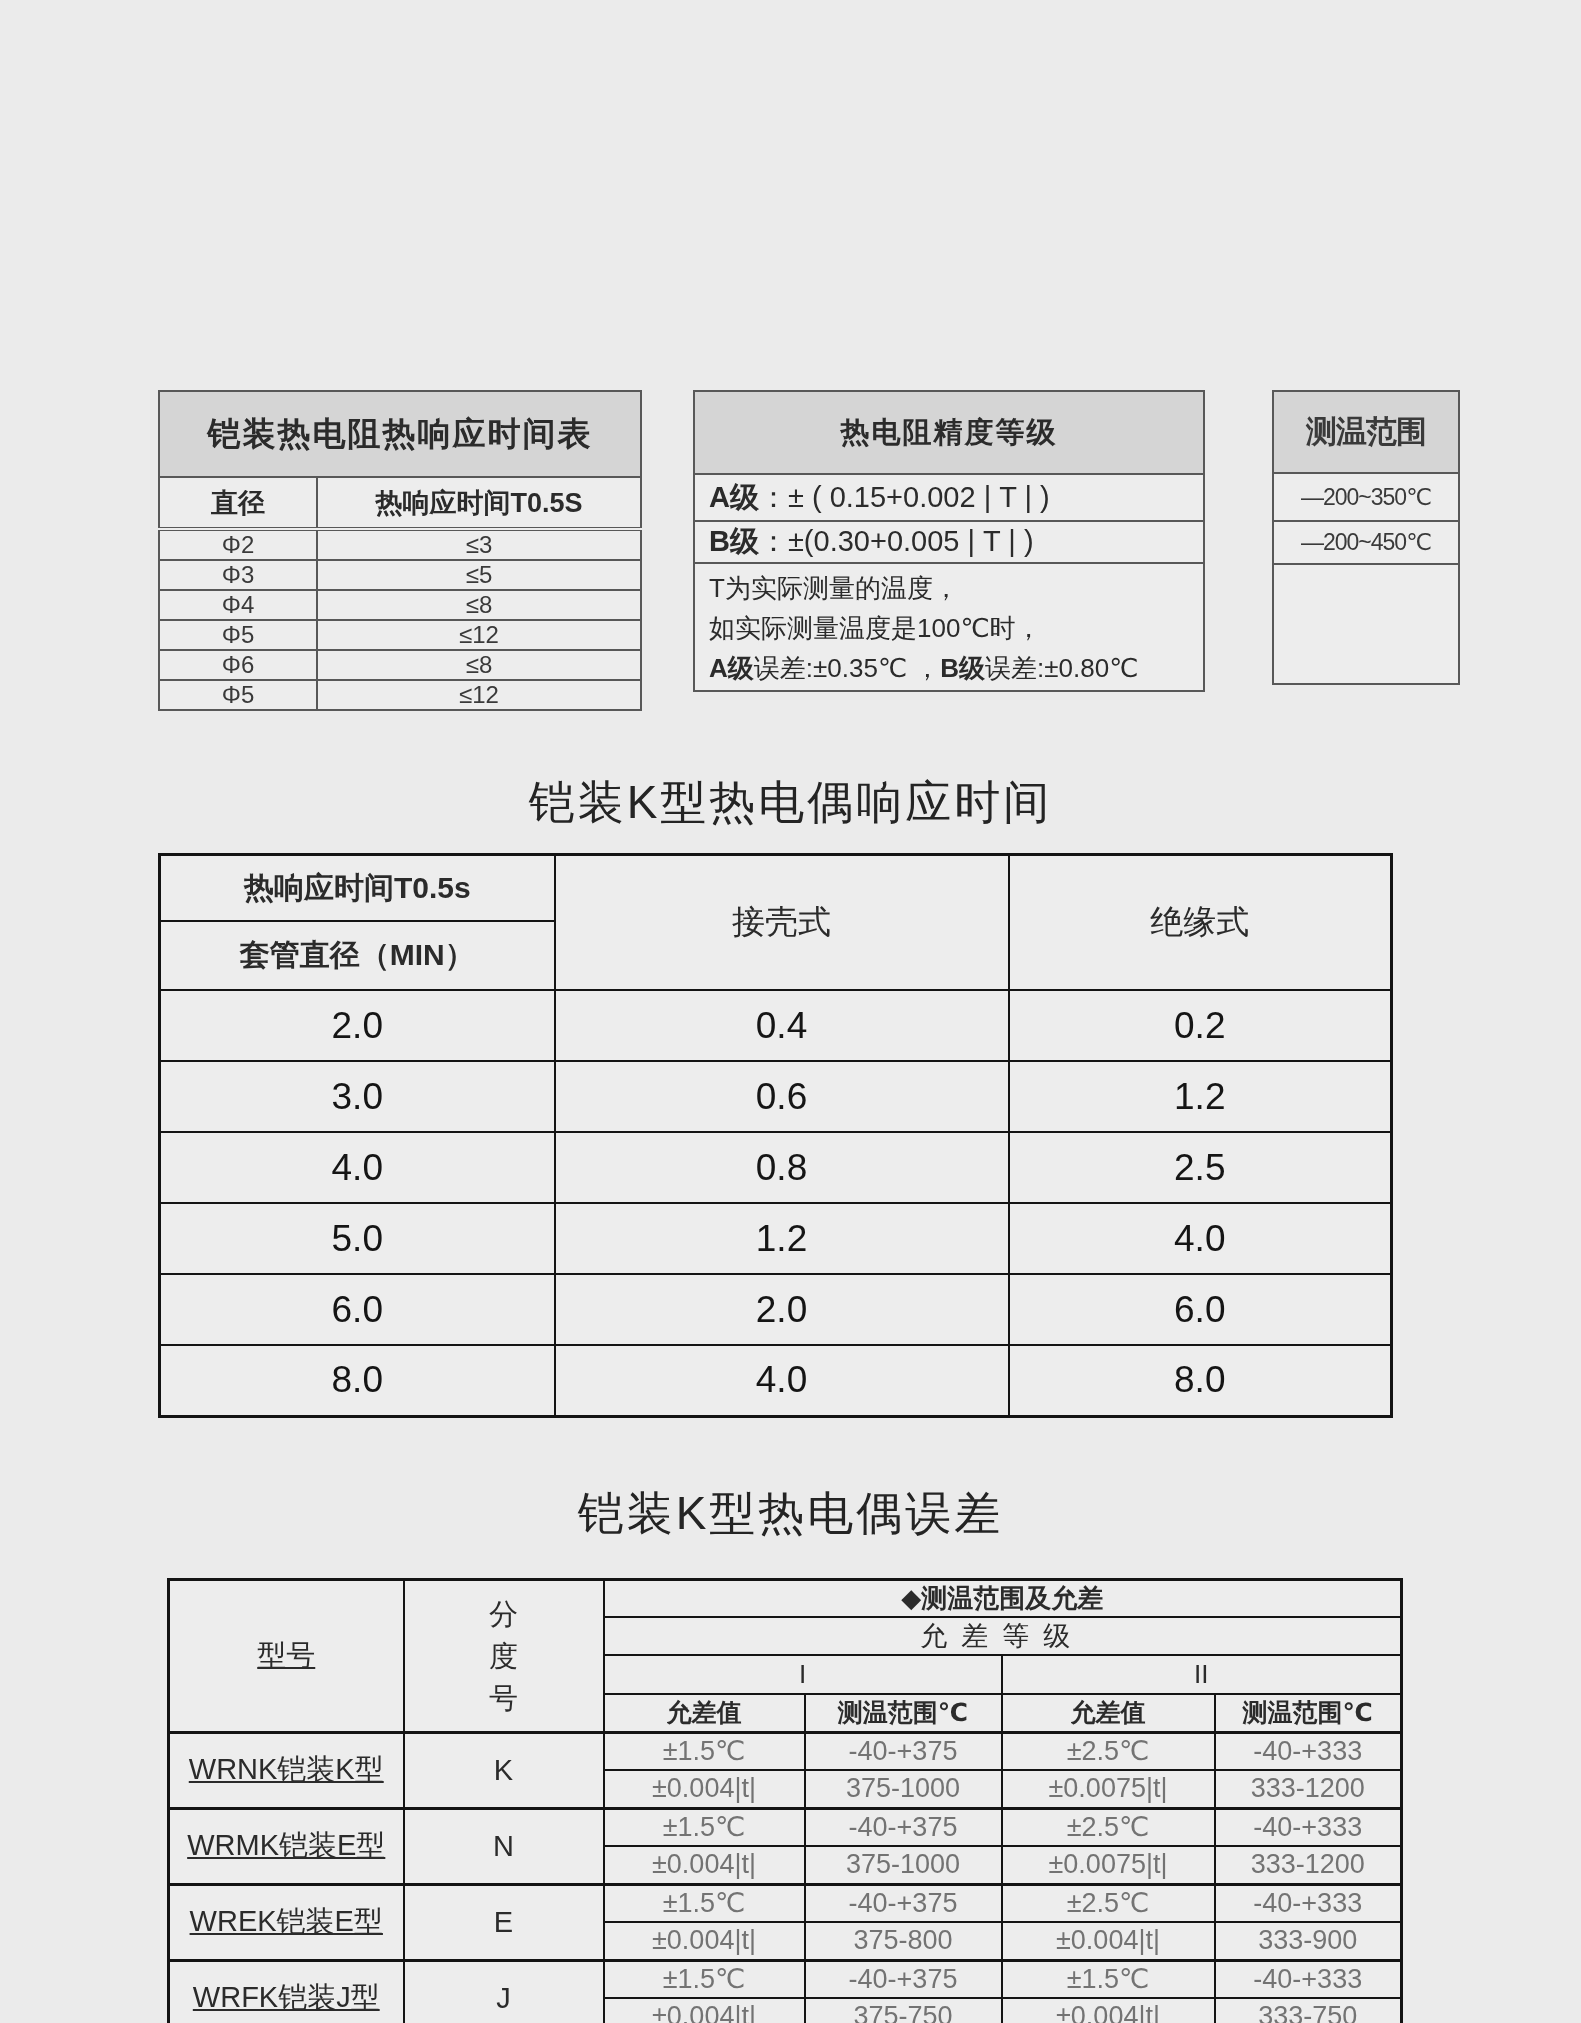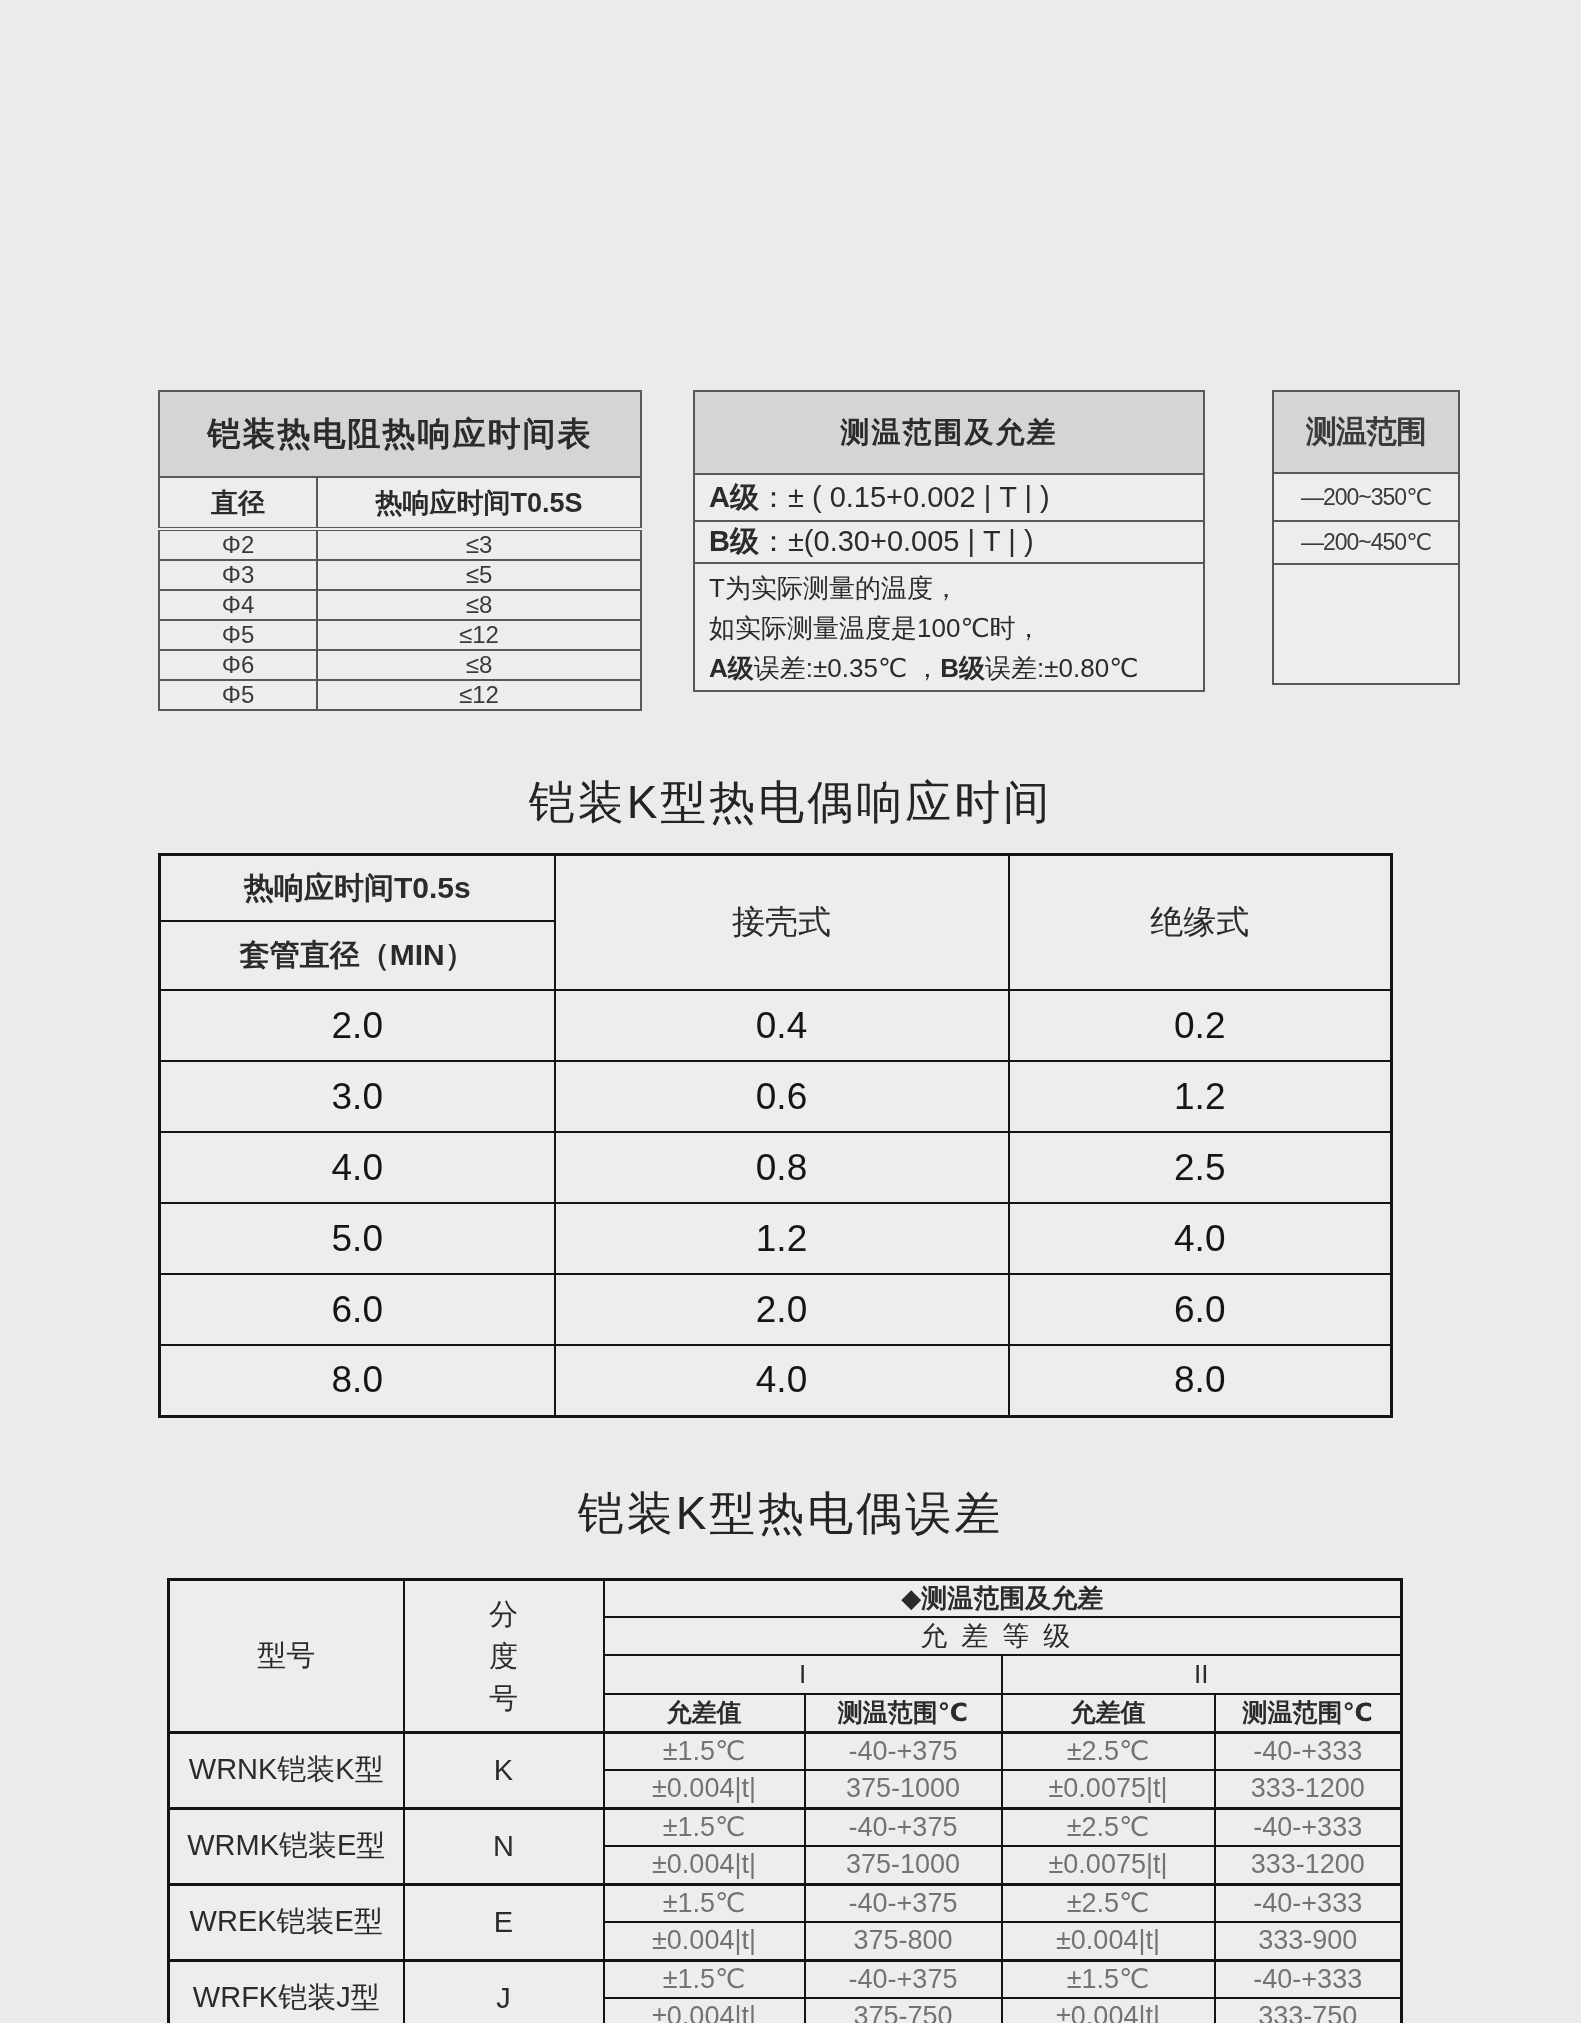--- a/index.html
+++ b/index.html
@@ -44,21 +44,21 @@
   .big .h-bot{height:67px; display:flex; align-items:center; justify-content:center; font-size:30px; font-weight:600;}
   .big .htxt{font-size:33px; font-weight:500;}
   .big .dcell{font-size:37px; color:#151515;}
   
   .err{position:absolute; left:167px; top:1578px; background:#ededed; border:3px solid #141414;}
   .err td{border:2px solid #141414; text-align:center;}
   .err .span-head{font-size:26px; font-weight:bold;}
   .err .grade-head{font-size:27px; letter-spacing:14px; font-weight:400;}
   .err .roman{font-size:26px; font-weight:500;}
   .err .sub-head{font-size:25px; font-weight:600; border-bottom:3px solid #141414;}
-  .err .model{font-size:29px;}
+  .err .model{font-size:29px;text-decoration:underline;}
   .err .code{font-size:29px;}
   .err .dval{font-size:27px; color:#737373;}
   .err .thick-top{border-top:3px solid #141414;}
   .v-text{width:1.15em; margin:0 auto; line-height:1.45; word-break:break-all; text-align:center; font-size:29px;}
 </style>
 </head>
 <body>
 
 <div class="page">
 
@@ -99,21 +99,21 @@
     <tr class="t1-data" style="height:27px">
           <td>Φ5</td>
           <td>≤12</td>
         </tr>
   </tbody>
     </table>
 
   <table class="small-tbl t2" style="left:693px; top:390px; width:512px;">
     <tbody>
         <tr style="height:83px">
-          <td class="band">测温范围及允差</td>
+          <td class="band">热电阻精度等级</td>
         </tr>
     <tr style="height:47px">
           <td><span class="blbl">A级</span><span>：± ( 0.15+0.002 | T | )</span></td>
         </tr>
     <tr style="height:42px">
           <td><span class="blbl">B级</span><span>：±(0.30+0.005 | T | )</span></td>
         </tr>
     <tr style="height:128px">
           <td class="notes">
       <div>T为实际测量的温度，</div>

